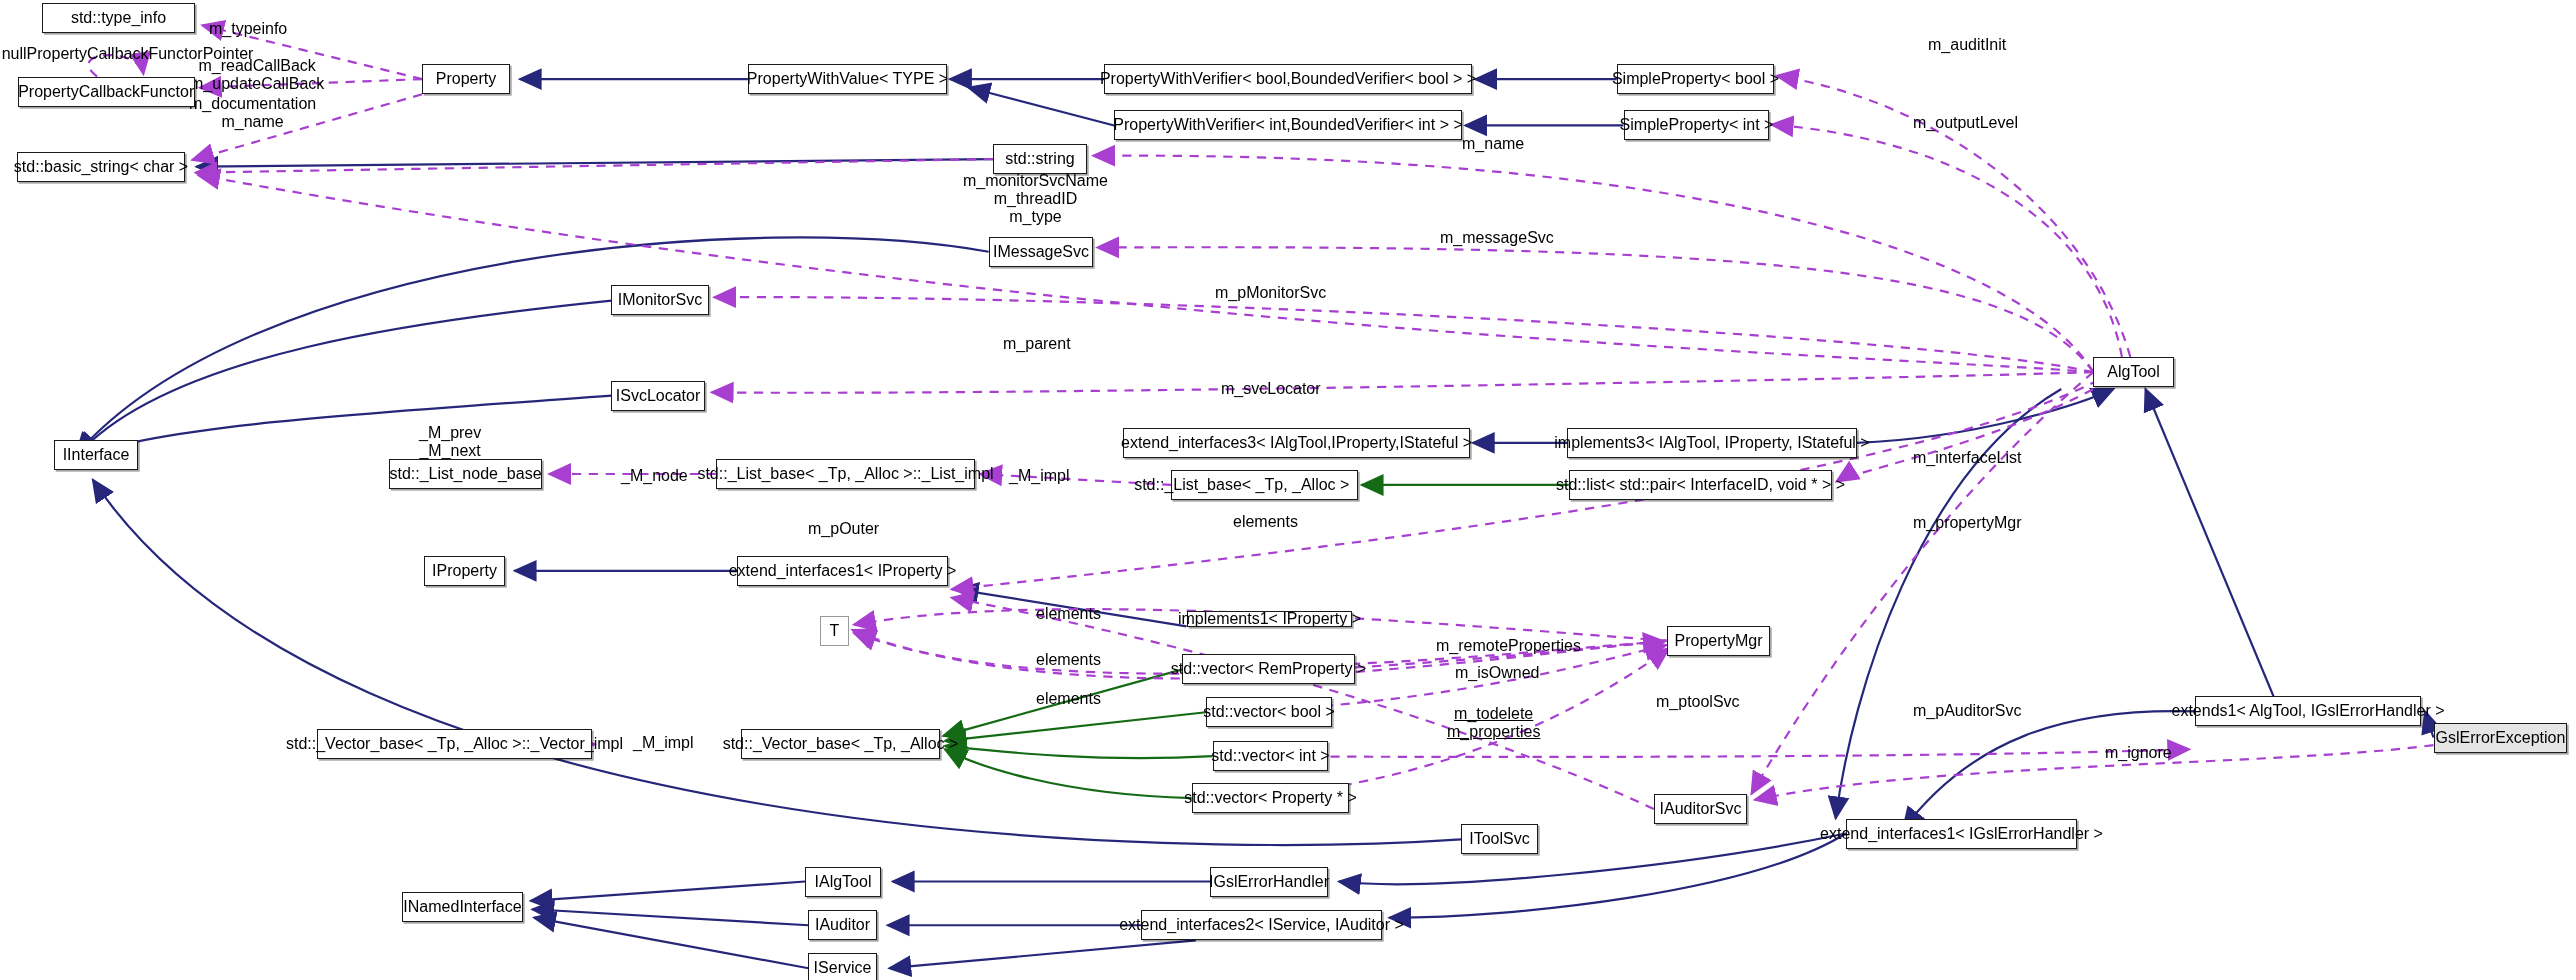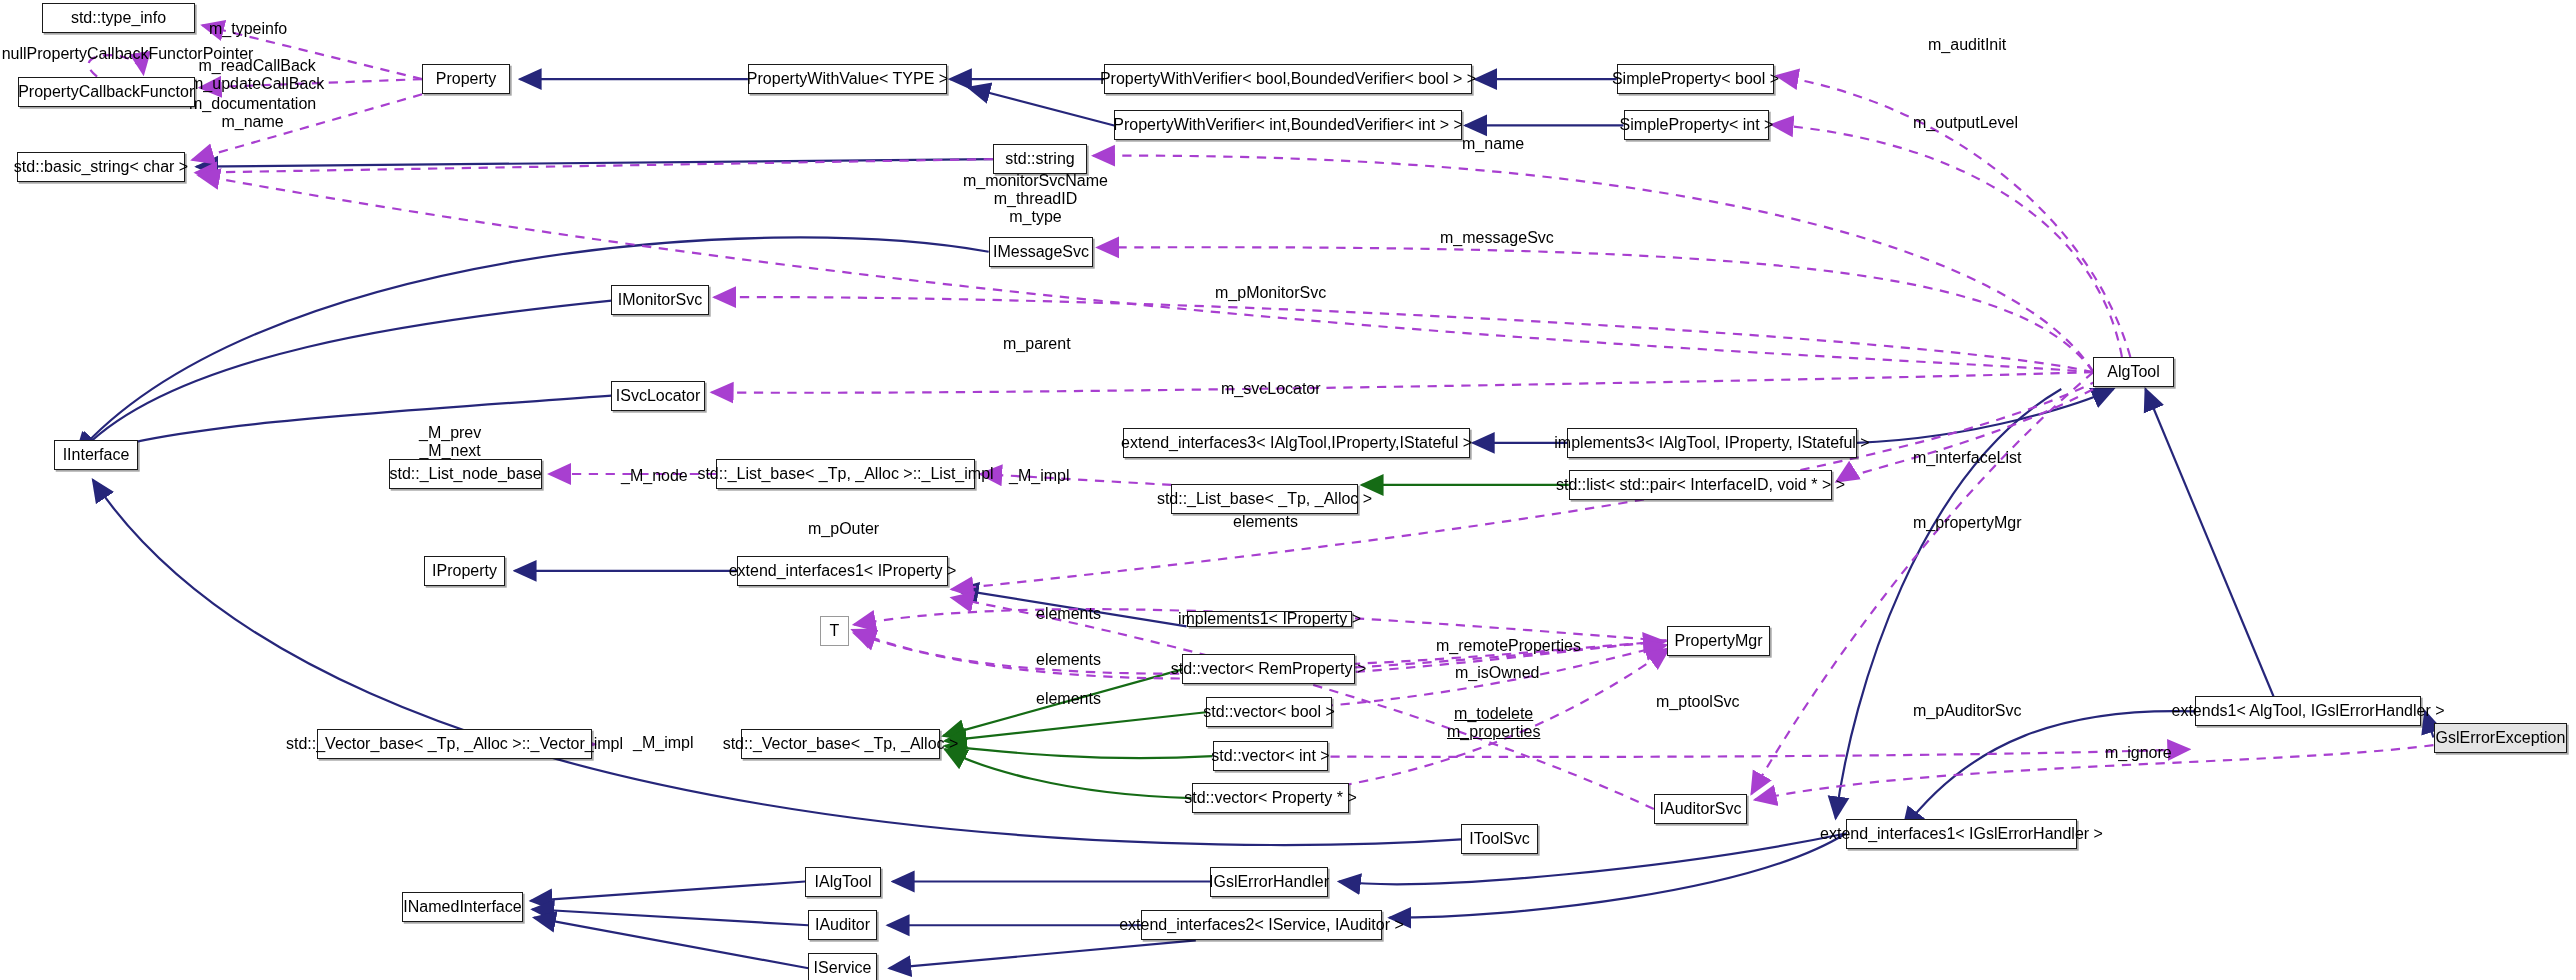--- a/index.html
+++ b/index.html
@@ -184,21 +184,21 @@
     </div>
   <div class="node" style="left:54px;top:440px;width:84px;height:30px;">
       <span>IInterface</span>
     </div>
   <div class="node" style="left:389px;top:459px;width:153px;height:30px;">
       <span>std::_List_node_base</span>
     </div>
   <div class="node" style="left:716px;top:459px;width:259px;height:30px;">
       <span>std::_List_base&lt; _Tp, _Alloc &gt;::_List_impl</span>
     </div>
-  <div class="node" style="left:1171px;top:484px;width:187px;height:30px;">
+  <div class="node" style="left:1171px;top:470px;width:187px;height:30px;justify-content:flex-end;">
       <span>std::_List_base&lt; _Tp, _Alloc &gt;</span>
     </div>
   <div class="node" style="left:1123px;top:428px;width:347px;height:30px;">
       <span>extend_interfaces3&lt; IAlgTool,IProperty,IStateful &gt;</span>
     </div>
   <div class="node" style="left:1567px;top:428px;width:290px;height:30px;align-items:center;">
       <span>implements3&lt; IAlgTool, IProperty, IStateful &gt;</span>
     </div>
   <div class="node" style="left:1569px;top:470px;width:263px;height:30px;">
       <span>std::list&lt; std::pair&lt; InterfaceID, void * &gt; &gt;</span>

